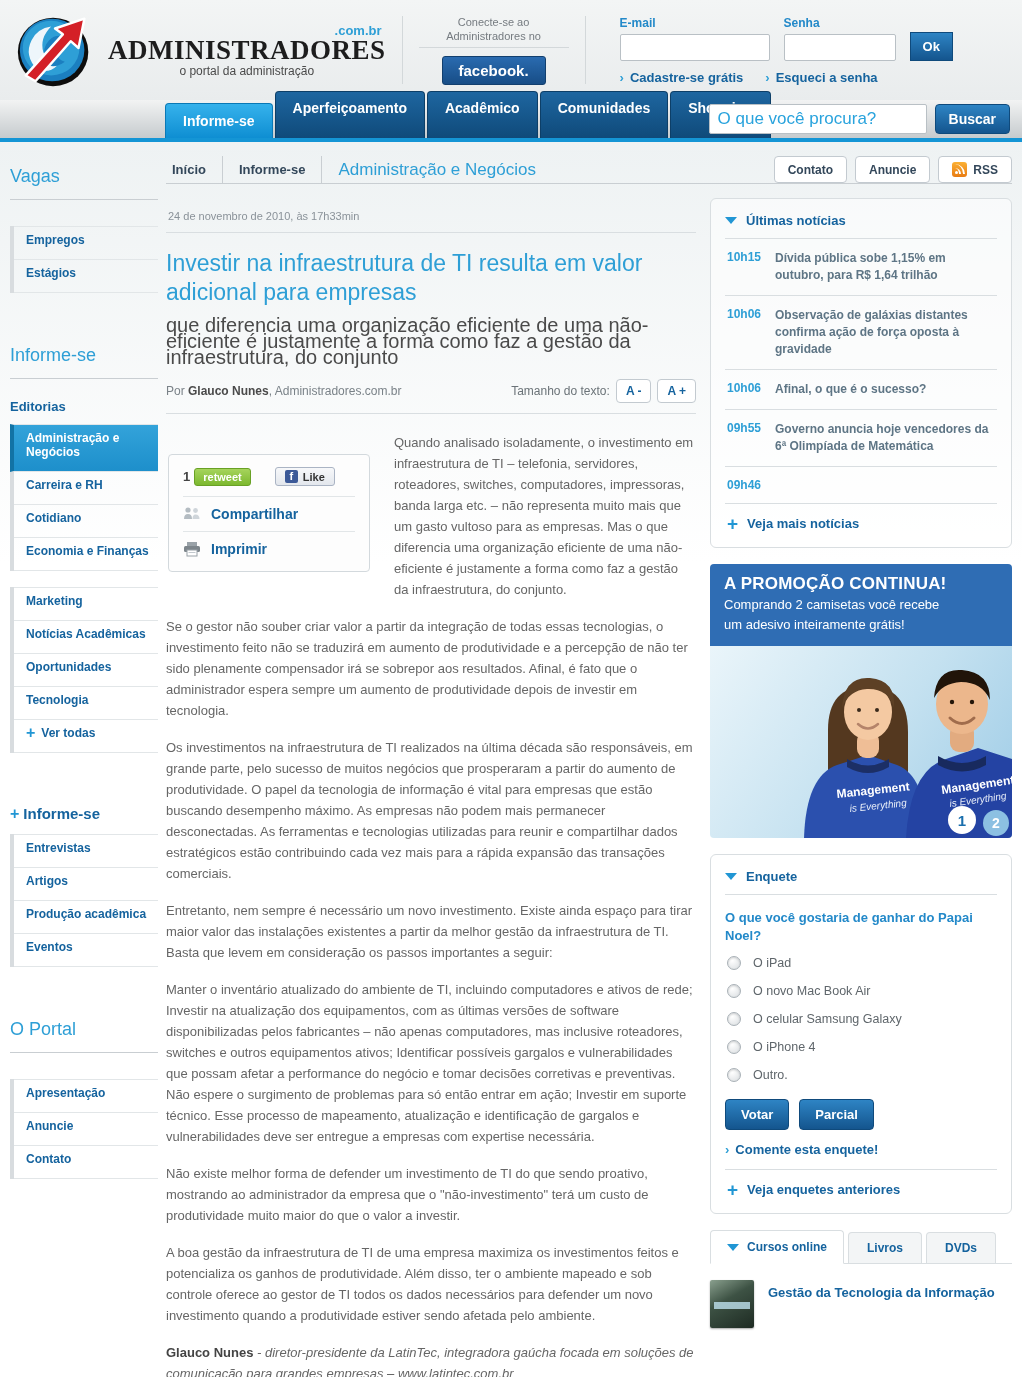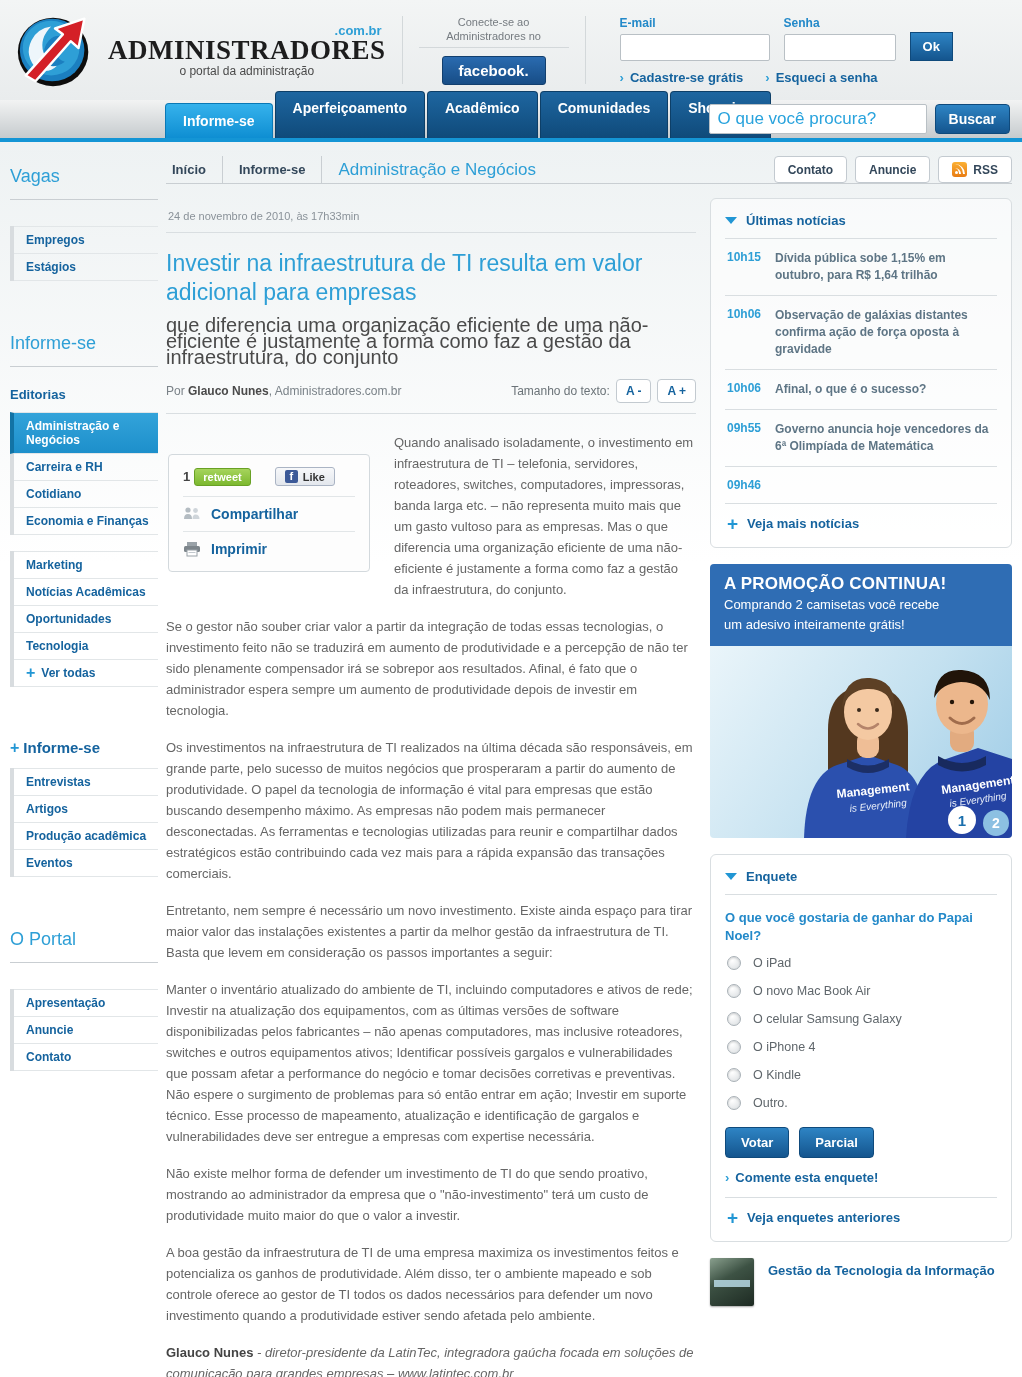--- a/index.html
+++ b/index.html
@@ -44,21 +44,21 @@
 .left-sb{width:148px;margin-right:8px;flex:none}
 .right-region{flex:1;min-width:0}
 .cols{display:flex;margin-top:14px}
 .main-col{flex:1;min-width:0;padding-right:14px}
 .right-sb{width:302px;flex:none}
 
 .sb-head{color:#2e9fd6;font-size:18px;padding:10px 0 12px;border-bottom:1px solid #c9ced2;cursor:pointer}
 .sb-head .plus{margin-right:4px}
 .sb-sub{color:#15639e;font-weight:bold;font-size:13px;margin:20px 0 10px;cursor:pointer}
 .sb-group{border-left:4px solid #d8dcdf;margin-bottom:16px}
-.sb-item{border-bottom:1px solid #e2e6e8;padding:6px 4px 6px 12px;color:#15639e;font-weight:bold;font-size:12px;cursor:pointer}
+.sb-item{border-bottom:1px solid #e2e6e8;padding:6px 4px 12px 12px;color:#15639e;font-weight:bold;font-size:12px;cursor:pointer}
 .sb-group .sb-item:first-child{border-top:1px solid #e2e6e8}
 .sb-item.active{background:linear-gradient(#33a3da,#1d8fcb);color:#fff;margin-left:-4px;border-left:4px solid #1273a5;padding-left:12px}
 .sb-item.link-plus{display:flex;gap:6px;align-items:center}
 .plus{color:#2196d4;font-weight:bold;font-size:16px;line-height:12px}
 .sb-spacer{height:26px}
 
 .crumb-row{display:flex;align-items:center;border-bottom:1px solid #c9ced2;}
 .crumb{display:flex;align-items:center;gap:0}
 .crumb-item{color:#33475a;font-weight:bold;font-size:13px;padding:6px 16px;border-right:1px solid #c9ced2;cursor:pointer}
 .crumb-item:first-child{padding-left:6px}
@@ -420,41 +420,45 @@
           <div class="poll-opt">
               <span class="radio"></span>
               <span class="optxt">O celular Samsung Galaxy</span>
             </div>
           <div class="poll-opt">
               <span class="radio"></span>
               <span class="optxt">O iPhone 4</span>
             </div>
           <div class="poll-opt">
               <span class="radio"></span>
-              <span class="optxt">O Kindle</span>
-            </div>
-          <div class="poll-opt">
-              <span class="radio"></span>
               <span class="optxt">Outro.</span>
             </div>
           <div class="poll-btns">
             <button class="btn-blue">Votar</button>
             <button class="btn-blue">Parcial</button>
           </div>
           <div class="poll-comment">
             <span class="chev">›</span>
             <span>Comente esta enquete!</span>
           </div>
           <div class="more-link">
             <span class="plus" style="font-size:19px">+</span>
             <span>Veja enquetes anteriores</span>
           </div>
         </section>
 
         <section>
+          <div class="course-tabs">
+            <div class="ctab active">
+              <span class="tri-down"></span>
+              <span>Cursos online</span>
+            </div>
+            <div class="ctab">Livros</div>
+            <div class="ctab">DVDs</div>
+          </div>
           <div class="course-item">
             <span class="dvd-thumb"></span>
             <span class="course-link">Gestão da Tecnologia da Informação</span>
           </div>
         </section>
 
       </aside>
     </div>
   </div>
 </div>

